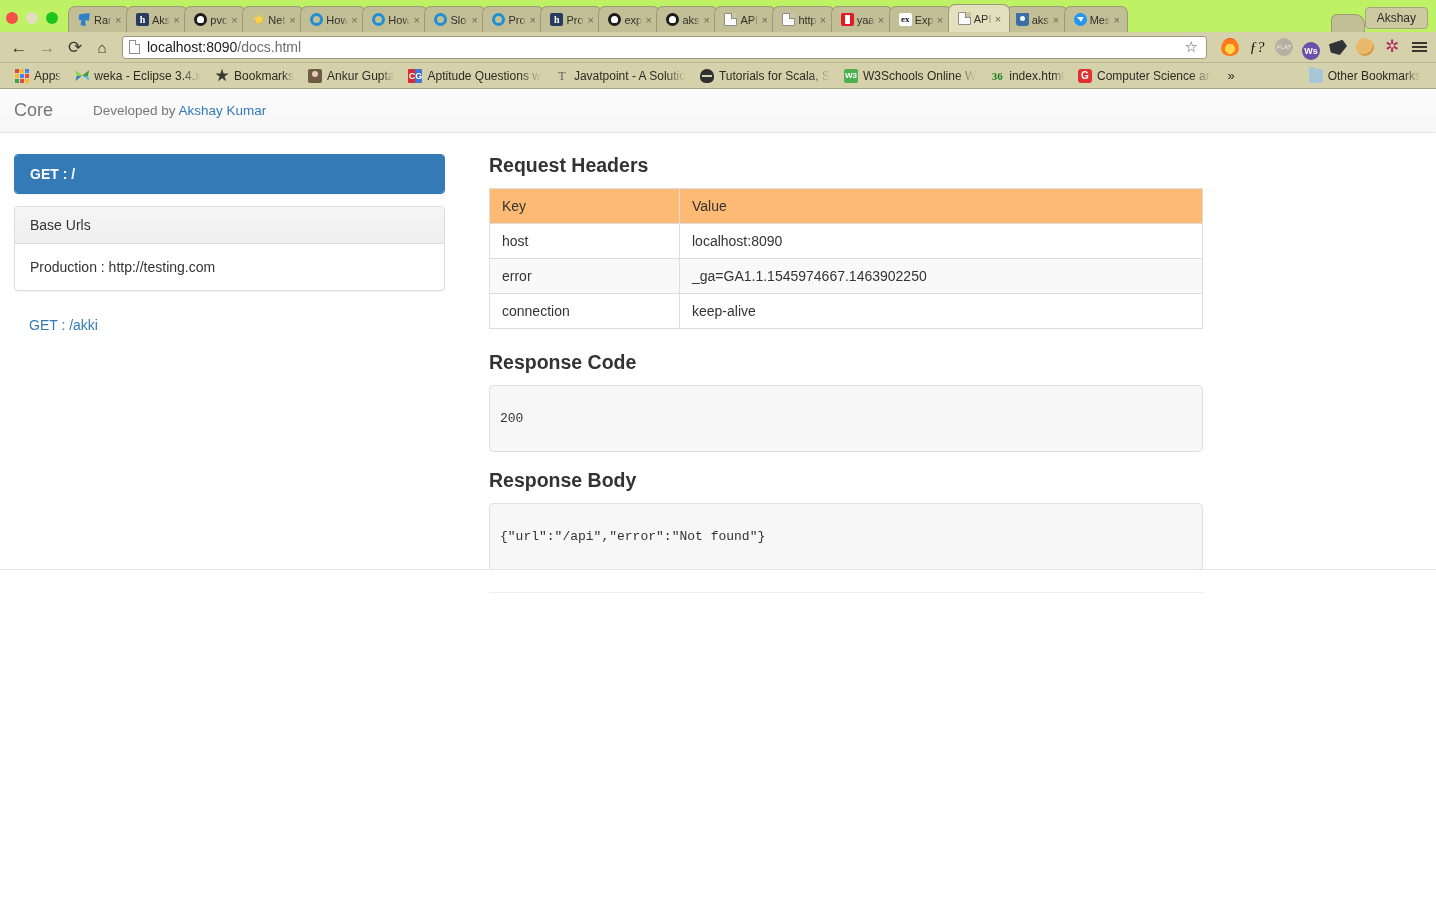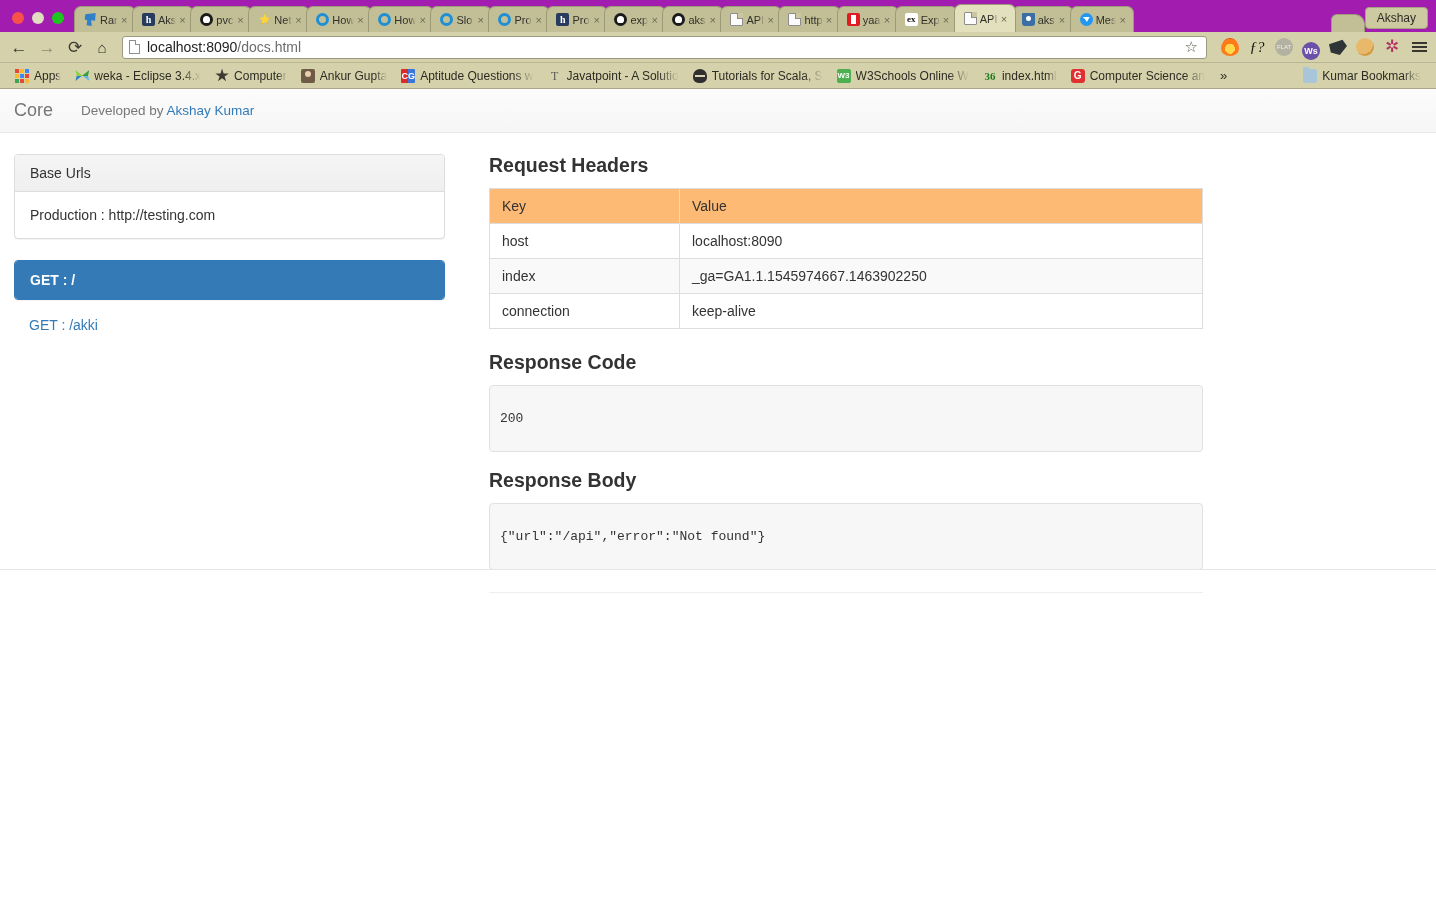--- a/index.html
+++ b/index.html
@@ -10,25 +10,24 @@
     background: #ffffff;
     font-family: "Liberation Sans", sans-serif;
   }
 
   
   .browser { width: 1436px; background: #ccc9a0; }
 
   
   .tabstrip {
     height: 32px;
-    background: #a21caf;
+    background: #bef264;
     position: relative;
     display: flex;
     align-items: flex-end;
-    padding-left: 6px;
   }
   .traffic { display: flex; align-items: center; gap: 8px; padding: 0 10px 8px 6px; }
   .light { width: 12px; height: 12px; border-radius: 50%; }
   .light.red { background: #f8514a; }
   .light.yellow { background: #e0ddc0; }
   .light.green { background: #1ec51e; }
 
   .tabs-wrap { display: flex; align-items: flex-end; flex: 1; min-width: 0; }
   .tab {
     height: 26px;
@@ -218,21 +217,21 @@
   
   .page { background: #fff; height: 806px; position: relative; }
 
   .navbar {
     height: 44px;
     background: linear-gradient(#fcfcfc, #f6f6f6);
     border-bottom: 1px solid #e7e7e7;
     display: flex;
     align-items: center;
     padding-left: 14px;
-    gap: 28px;
+    gap: 40px;
   }
   .brand { font-size: 18px; color: #777; }
   .byline { font-size: 13.5px; color: #777; }
   .byline a { color: #337ab7; text-decoration: none; }
 
   .content { display: flex; padding: 21px 14px 0 14px; gap: 44px; }
   .col-left { width: 431px; flex: 0 0 431px; }
   .col-right { flex: 1; max-width: 714px; }
 
   .panel {
@@ -448,21 +447,21 @@
       <div class="bm">
         <span class="bm-ico ico-apps"></span>
         <span class="bm-label">Apps</span>
       </div>
       <div class="bm">
         <span class="bm-ico ico-weka"></span>
         <span class="bm-label">weka - Eclipse 3.4.x</span>
       </div>
       <div class="bm">
         <span class="bm-ico ico-star"></span>
-        <span class="bm-label">Computer</span>
+        <span class="bm-label">Bookmarks</span>
       </div>
       <div class="bm">
         <span class="bm-ico ico-person"></span>
         <span class="bm-label">Ankur Gupta</span>
       </div>
       <div class="bm">
         <span class="bm-ico ico-cg">CG</span>
         <span class="bm-label">Aptitude Questions w</span>
       </div>
       <div class="bm">
@@ -481,45 +480,45 @@
         <span class="bm-ico ico-36">36</span>
         <span class="bm-label">index.html</span>
       </div>
       <div class="bm">
         <span class="bm-ico ico-g">G</span>
         <span class="bm-label">Computer Science an</span>
       </div>
       <span class="bm-chevron">»</span>
       <div class="bm bm-other">
         <span class="bm-ico ico-folder"></span>
-        <span class="bm-label">Kumar Bookmarks</span>
+        <span class="bm-label">Other Bookmarks</span>
       </div>
     </div>
 </div>
 
 <div class="page">
 
   <div class="navbar">
     <span class="brand">Core</span>
     <span class="byline"><span>Developed by </span><a href="#">Akshay Kumar</a></span>
   </div>
 
   <div class="content">
 
     <div class="col-left">
 
+      <div class="panel panel-primary">
+        <div class="panel-heading">GET : /</div>
+      </div>
+
       <div class="panel">
         <div class="panel-heading">Base Urls</div>
         <div class="panel-body">
           <div>Production : http://testing.com</div>
         </div>
-      </div>
-
-      <div class="panel panel-primary">
-        <div class="panel-heading">GET : /</div>
       </div>
 
       <a href="#" class="route-link">GET : /akki</a>
     </div>
 
     <div class="col-right">
 
       <h3 class="section-title">Request Headers</h3>
       <table class="headers">
         <thead>
@@ -527,21 +526,21 @@
             <th>Key</th>
             <th>Value</th>
           </tr>
         </thead>
         <tbody id="headers-body">
             <tr>
               <td>host</td>
               <td>localhost:8090</td>
             </tr>
             <tr>
-              <td>index</td>
+              <td>error</td>
               <td>_ga=GA1.1.1545974667.1463902250</td>
             </tr>
             <tr>
               <td>connection</td>
               <td>keep-alive</td>
             </tr>
           </tbody>
       </table>
 
       <h3 class="section-title">Response Code</h3>

